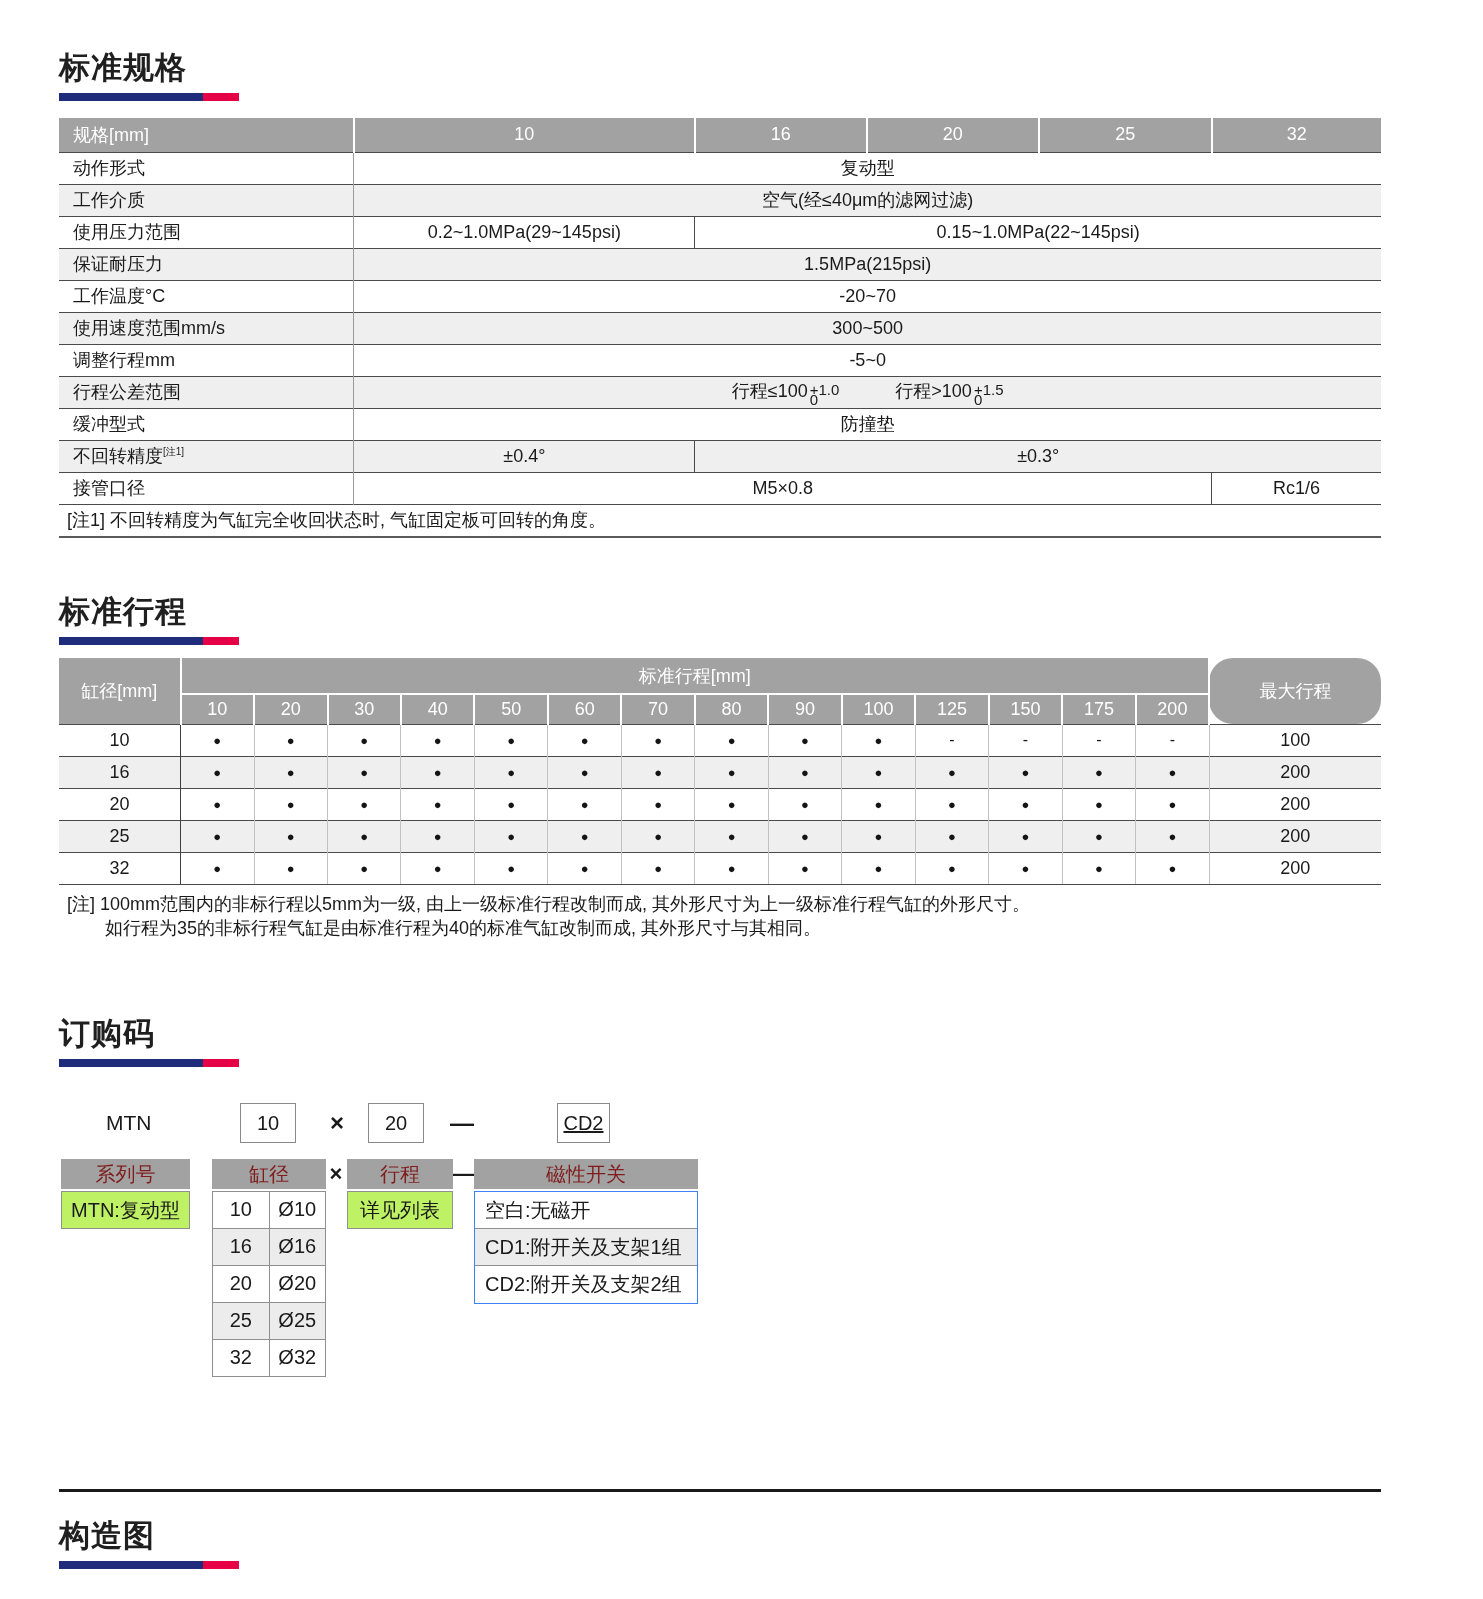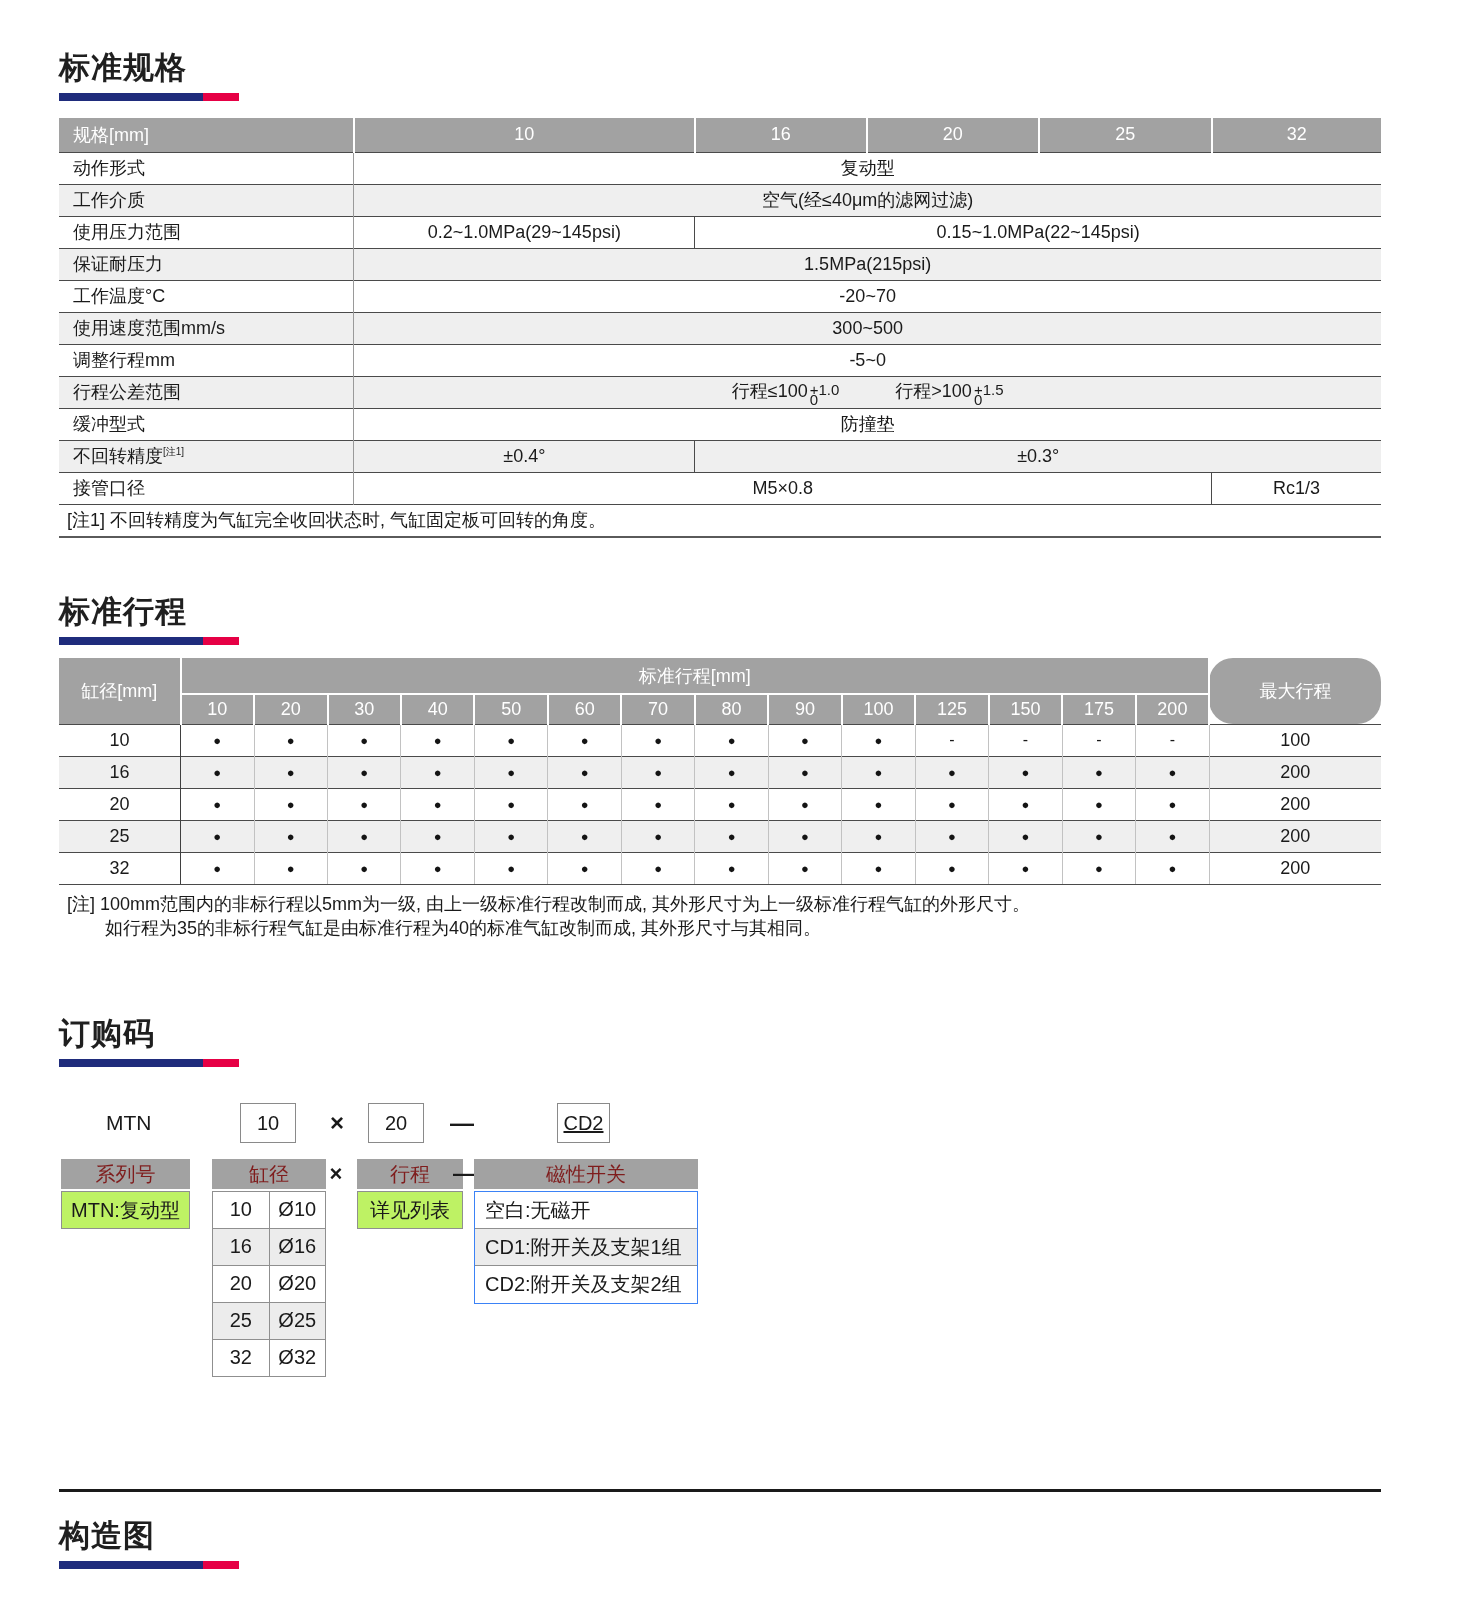--- a/index.html
+++ b/index.html
@@ -154,21 +154,21 @@
           <td colspan="5">防撞垫</td>
         </tr>
         <tr class="stripe">
           <td class="lbl"><span>不回转精度</span><sup class="notesup">[注1]</sup></td>
           <td class="vsep">±0.4°</td>
           <td colspan="4">±0.3°</td>
         </tr>
         <tr>
           <td class="lbl">接管口径</td>
           <td colspan="4" class="vsep">M5×0.8</td>
-          <td>Rc1/3</td>
+          <td>Rc1/6</td>
         </tr>
         <tr class="noterow">
           <td colspan="6">[注1] 不回转精度为气缸完全收回状态时, 气缸固定板可回转的角度。</td>
         </tr>
       </tbody>
     </table>
   </div>
 
   <div style="margin-top:56px;">
     <div class="section-title">标准行程</div>
@@ -364,21 +364,21 @@
           <tr>
             <td>32</td>
             <td>Ø32</td>
           </tr>
         </tbody>
           </table>
       </div>
 
       <span class="od-op" style="left:264px; width:26px;">×</span>
 
-      <div class="od-col" style="left:298px; width:106px;">
+      <div class="od-col" style="left:288px; width:106px;">
         <div class="od-header">行程</div>
         <div class="od-cell">详见列表</div>
       </div>
 
       <span class="od-op" style="left:392px; width:26px;">—</span>
 
       <div class="od-col" style="left:415px; width:224px;">
         <div class="od-header">磁性开关</div>
         <div class="switch-list">
           <div class="od-option">空白:无磁开</div>

